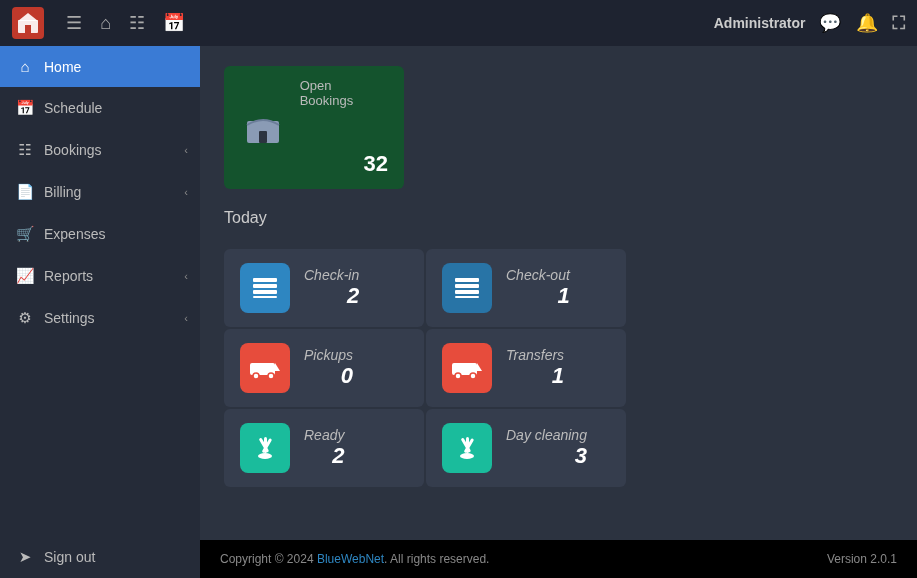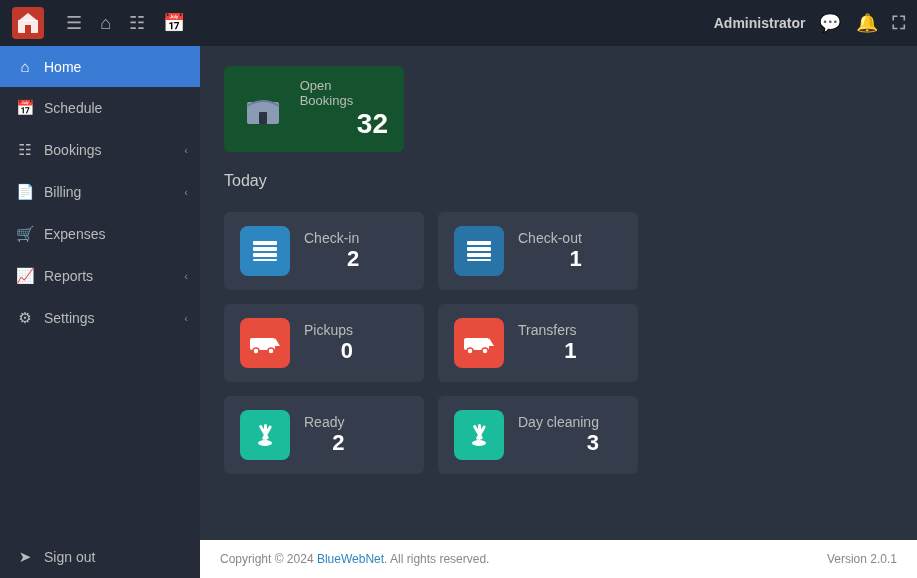--- a/index.html
+++ b/index.html
@@ -143,38 +143,40 @@
       align-items: center;
       justify-content: center;
       font-size: 26px;
       color: #8a9bb5;
     }
     .open-bookings-info .label {
       font-size: 13px;
       color: #bbb;
     }
     .open-bookings-info .count {
-      font-size: 28px;
+      font-size: 22px;
       font-weight: bold;
       color: white;
       text-align: right;
+      margin-top: 43px;
     }
 
     
     .section-title {
       font-size: 16px;
       color: #ccc;
       margin-bottom: 22px;
     }
 
     
     .cards-grid {
       display: grid;
       grid-template-columns: repeat(2, 200px);
-      gap: 14px;
+      gap: 2px;
+      font-style: italic;
     }
 
     .card {
       background: #353d4d;
       border-radius: 6px;
       display: flex;
       align-items: center;
       padding: 14px 16px;
       gap: 14px;
       cursor: pointer;
@@ -203,21 +205,21 @@
     }
     .card-info .card-count {
       font-size: 22px;
       font-weight: bold;
       color: white;
       text-align: right;
     }
 
     
     .footer {
-      background: #ffffff;
+      background: #000000;
       height: 38px;
       display: flex;
       align-items: center;
       justify-content: space-between;
       padding: 0 20px;
       font-size: 12px;
       color: #888;
       flex-shrink: 0;
     }
     .footer .brand { color: #2e86c1; }

